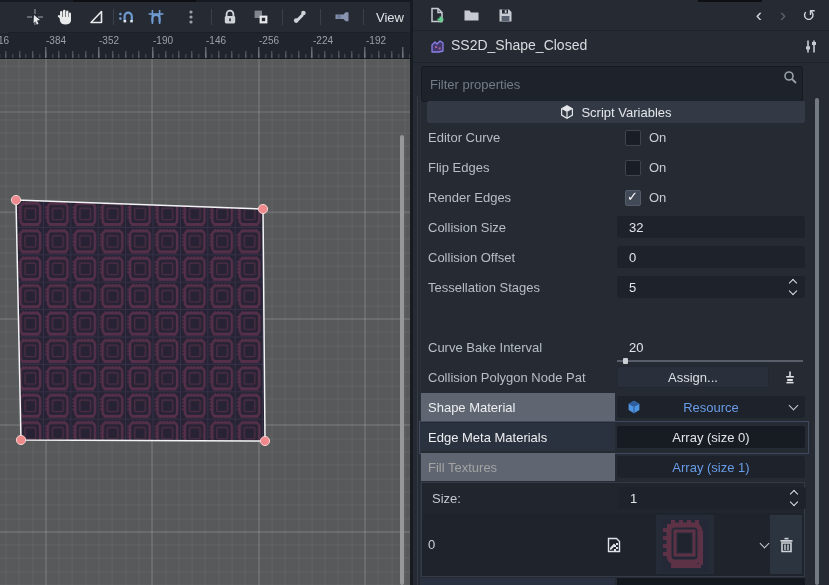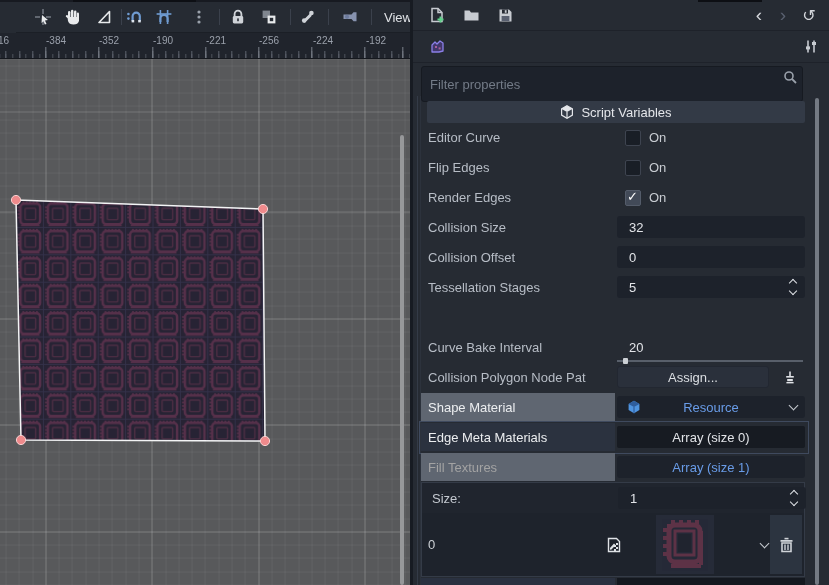--- a/index.html
+++ b/index.html
@@ -3,21 +3,21 @@
 <meta charset="utf-8">
 <style>
   html,body{margin:0;padding:0;background:#1a1d24;}
   .app{position:relative;width:829px;height:585px;overflow:hidden;
        font-family:"Liberation Sans","DejaVu Sans",sans-serif;font-size:13px;
        background:#262b33;-webkit-font-smoothing:antialiased;}
   
   .canvas-pane{position:absolute;left:0;top:0;width:410px;height:585px;}
   .topstrip{position:absolute;left:0;top:0;width:410px;height:2px;background:#171a21;}
   .topstrip .tabmark{position:absolute;left:73px;width:123px;height:2px;background:#0d0f14;}
-  .toolbar{position:absolute;left:16px;top:2px;width:410px;height:30px;background:#262b33;border-bottom:1px solid #1b1f26;}
+  .toolbar{position:absolute;left:8px;top:2px;width:410px;height:30px;background:#262b33;border-bottom:1px solid #1b1f26;}
   .tbtn{position:absolute;top:4px;width:24px;height:22px;display:flex;align-items:center;justify-content:center;border-radius:3px;}
   .tsep{position:absolute;top:7px;width:1px;height:16px;background:#3b414c;}
   .view-btn{position:absolute;top:3px;left:360px;width:44px;height:24px;color:#dfe2e6;
             display:flex;align-items:center;justify-content:center;border-radius:3px;}
   .ruler{position:absolute;left:0;top:33px;width:410px;height:25px;background:#20242c;border-bottom:1px solid #15181e;}
   .ruler .ticks{position:absolute;left:0;right:0;bottom:0;top:0;
     background-image:
       repeating-linear-gradient(90deg,#7b818b 0 1px,transparent 1px 53.2px),
       repeating-linear-gradient(90deg,#5d636d 0 1px,transparent 1px 13.3px),
       repeating-linear-gradient(90deg,#4d525b 0 1px,transparent 1px 6.65px);
@@ -189,21 +189,21 @@
       <div class="tsep" style="left:355px"></div>
       <div class="view-btn">View</div>
     </div>
 
     <div class="ruler">
       <div class="ticks"></div>
       <span class="rlabel" style="left:-11px">-416</span>
       <span class="rlabel" style="left:46px">-384</span>
       <span class="rlabel" style="left:99px">-352</span>
       <span class="rlabel" style="left:153px">-190</span>
-      <span class="rlabel" style="left:206px">-221</span>
+      <span class="rlabel" style="left:206px">-146</span>
       <span class="rlabel" style="left:259px">-256</span>
       <span class="rlabel" style="left:313px">-224</span>
       <span class="rlabel" style="left:366px">-192</span>
     </div>
 
     <div class="viewport">
       <svg class="shape-svg" width="410" height="526" viewBox="0 0 410 526">
         <defs>
           <pattern id="tex" width="27.4" height="27.4" patternUnits="userSpaceOnUse" patternTransform="translate(16.5,141.5)">
             <rect width="27.4" height="27.4" fill="#272334"></rect>
@@ -278,20 +278,21 @@
     </div>
 
     <div class="obj-row">
       <div class="ibtn" style="left:12px;top:4px">
         <svg width="15" height="15" viewBox="0 0 15 15">
             <polygon points="2,6 5,3 7,5 10,2 13,4 13,12 9,13 2,13" fill="#41386b" stroke="#8b7fe8" stroke-width="1.3" stroke-linejoin="round"></polygon>
             <rect x="5" y="7" width="2" height="2" fill="#a85e9a"></rect>
             <rect x="8.6" y="8.4" width="2" height="2" fill="#a85e9a"></rect>
           </svg>
       </div>
+      <span class="obj-name">SS2D_Shape_Closed</span>
       <div class="ibtn" style="left:386px;top:4px">
         <svg width="14" height="15" viewBox="0 0 14 15" stroke="#c7cbd1" stroke-width="1.6">
             <line x1="4" y1="1.5" x2="4" y2="13.5"></line>
             <line x1="10" y1="1.5" x2="10" y2="13.5"></line>
             <rect x="2" y="7.4" width="4" height="3" fill="#c7cbd1" stroke="none"></rect>
             <rect x="8" y="3" width="4" height="3" fill="#c7cbd1" stroke="none"></rect>
           </svg>
       </div>
     </div>
 

